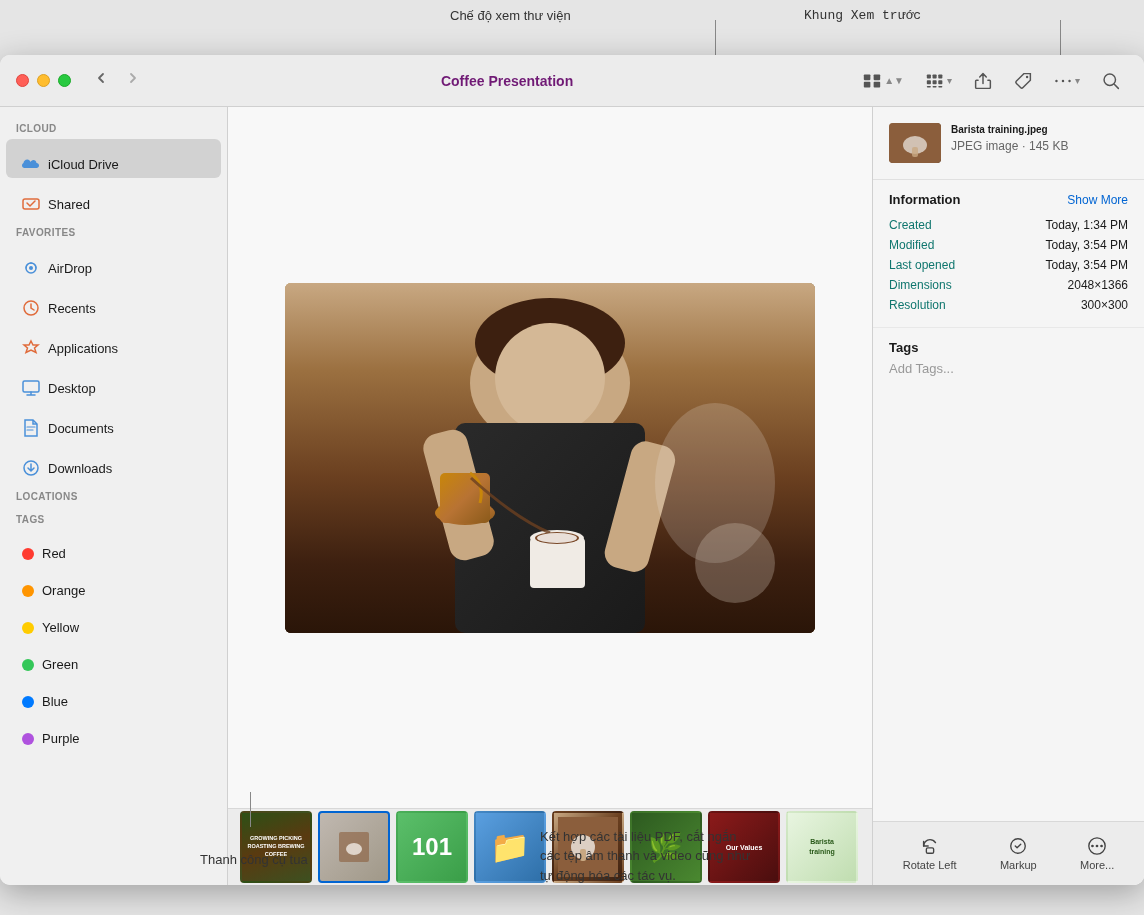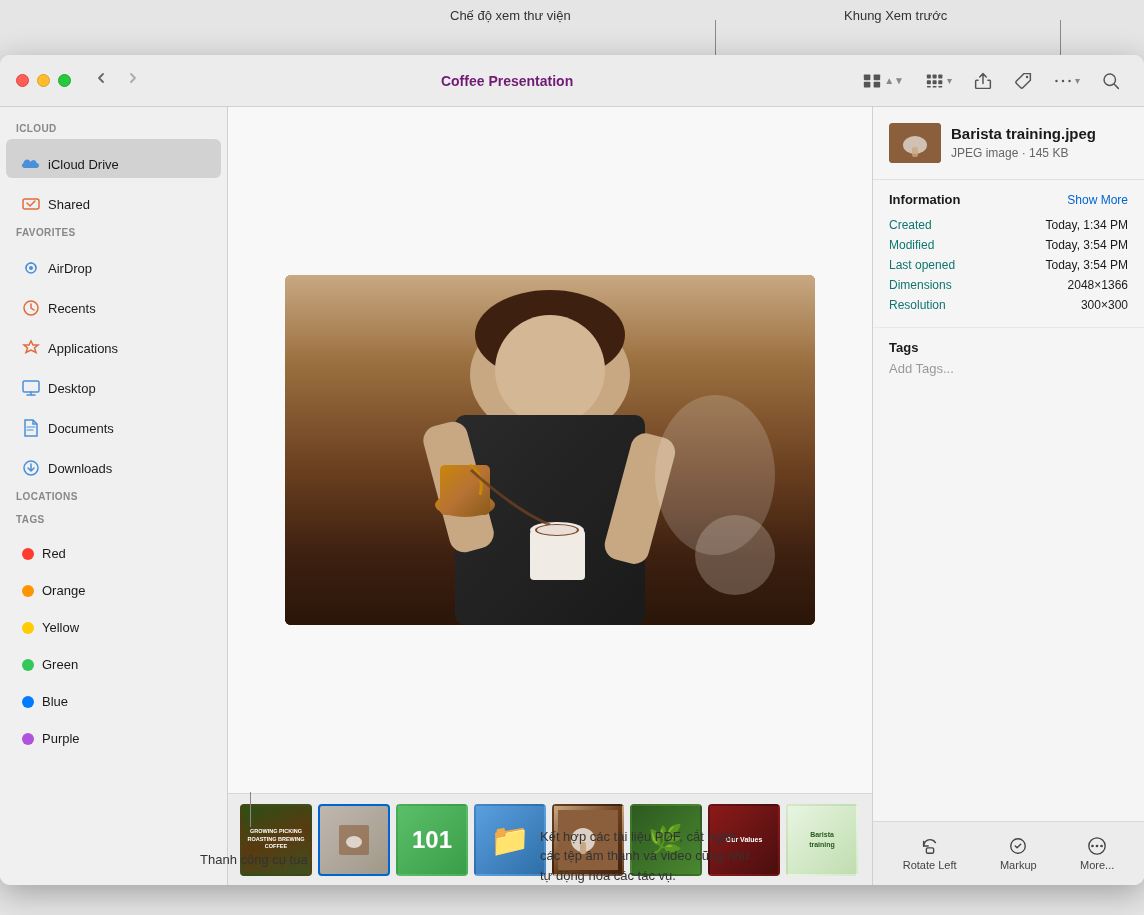--- a/index.html
+++ b/index.html
@@ -199,21 +199,21 @@
       height: 100%;
       background:
         radial-gradient(ellipse at 35% 40%, #c8a882 0%, transparent 40%),
         radial-gradient(ellipse at 60% 60%, #6b3c1a 0%, transparent 50%),
         linear-gradient(180deg, #d4b896 0%, #a07040 20%, #6b4020 50%, #3d2010 80%, #2a1508 100%);
       position: relative;
     }
 
     
     .thumbnail-strip {
-      height: 92px;
+      height: 77px;
       background: #ececec;
       border-top: 1px solid #d8d8d8;
       display: flex;
       align-items: center;
       padding: 8px 12px;
       gap: 6px;
       overflow-x: auto;
     }
     .thumbnail {
       width: 72px;
@@ -286,21 +286,21 @@
     .preview-thumb {
       width: 52px;
       height: 40px;
       border-radius: 4px;
       background: linear-gradient(135deg, #c8a882 0%, #6b4020 50%, #3d2010 100%);
       flex-shrink: 0;
       overflow: hidden;
     }
     .preview-file-info { flex: 1; }
     .preview-filename {
-      font-size: 15px;
+      font-size: 10px;
       font-weight: 600;
       color: #1a1a1a;
       line-height: 1.4;
     }
     .preview-filetype {
       font-size: 12px;
       color: #666;
       margin-top: 2px;
     }
 
@@ -388,21 +388,21 @@
       left: 0;
       width: 1144px;
       pointer-events: none;
     }
   </style>
 </head>
 <body>
 
 <div class="top-annotations">
   <span class="annotation" style="top:8px; left:450px;">Chế độ xem thư viện</span>
-  <span class="annotation" style="top:8px; left:844px;">Khung Xem trước</span>
+  <span class="annotation" style="top:8px; left:804px;font-family:Liberation Mono, monospace;">Khung Xem trước</span>
 
   <div style="position:absolute; top:20px; left:715px; width:1px; height:38px; border-left:1px solid #888;"></div>
   <div style="position:absolute; top:20px; left:1060px; width:1px; height:38px; border-left:1px solid #888;"></div>
 </div>
 
 <div class="finder-window">
 
   <div class="titlebar">
     <div class="traffic-lights">
       <div class="traffic-light tl-close"></div>

